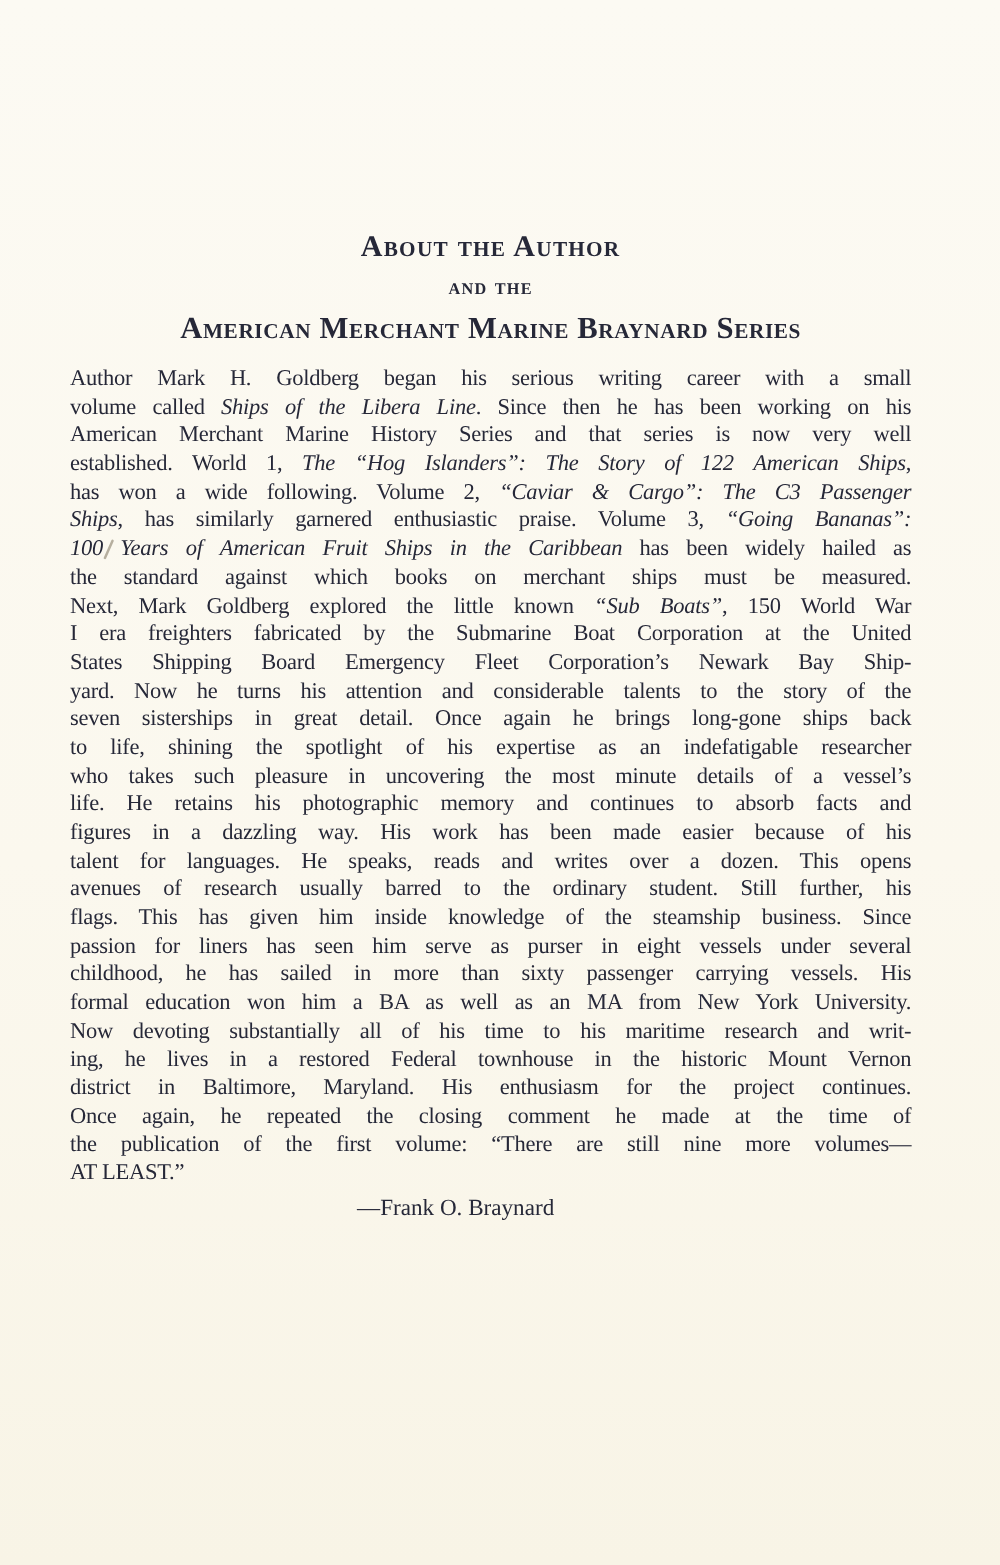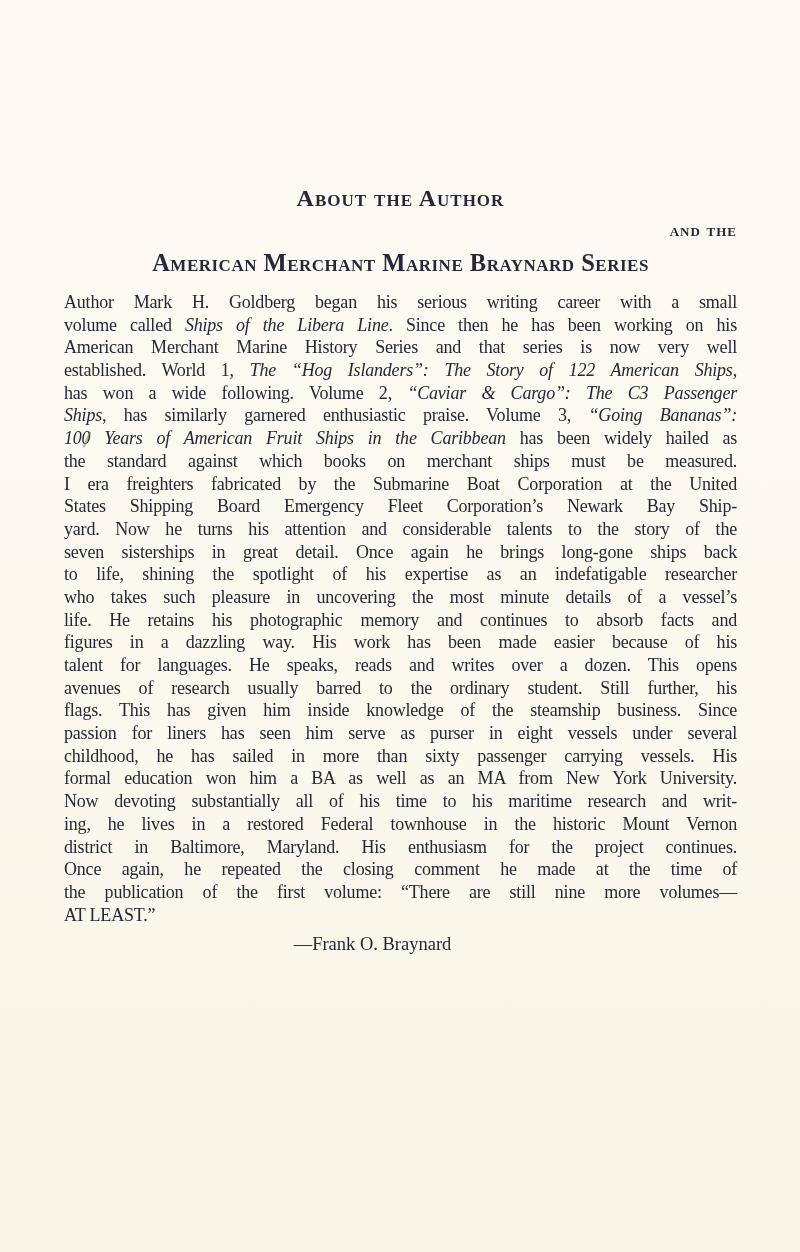--- a/index.html
+++ b/index.html
@@ -10,41 +10,40 @@
     position: relative;
     width: 800px;
     height: 1252px;
     background: linear-gradient(180deg, #fcfaf3 0%, #fbf8ee 55%, #f8f4e6 100%);
     overflow: hidden;
     font-family: "Liberation Serif", "DejaVu Serif", serif;
     color: #262838;
   }
   .content {
     position: absolute;
-    left: 64px;
+    left: 56px;
     top: 184px;
     width: 673px;
   }
   .heading { text-align: center; }
   .h1 {
     font-size: 24px;
     font-weight: 700;
     font-variant: small-caps;
     letter-spacing: 1px;
     line-height: 28px;
     margin-bottom: 7px;
   }
   .h2 {
     font-size: 19px;
     font-weight: 700;
     font-variant: small-caps;
     letter-spacing: 1px;
     line-height: 22px;
     margin-bottom: 7px;
-    text-align: right;
   }
   .h3 {
     font-size: 24.5px;
     font-weight: 700;
     font-variant: small-caps;
     letter-spacing: 0.5px;
     line-height: 29px;
     margin-bottom: 14px;
   }
   .body-text {
@@ -93,20 +92,21 @@
     </header>
     <section class="body-text">
         <div class="text-line"><span>Author Mark H. Goldberg began his serious writing career with a small</span></div>
         <div class="text-line"><span>volume called </span><span class="italic">Ships of the Libera Line</span><span>. Since then he has been working on his</span></div>
         <div class="text-line"><span>American Merchant Marine History Series and that series is now very well</span></div>
         <div class="text-line"><span>established. World 1, </span><span class="italic">The “Hog Islanders”: The Story of 122 American Ships</span><span>,</span></div>
         <div class="text-line"><span>has won a wide following. Volume 2, </span><span class="italic">“Caviar &amp; Cargo”: The C3 Passenger</span></div>
         <div class="text-line"><span class="italic">Ships</span><span>, has similarly garnered enthusiastic praise. Volume 3, </span><span class="italic">“Going Bananas”:</span></div>
         <div class="text-line"><span class="italic">100 Years of American Fruit Ships in the Caribbean</span><span> has been widely hailed as</span></div>
         <div class="text-line"><span>the standard against which books on merchant ships must be measured.</span></div>
+        <div class="text-line"><span>Next, Mark Goldberg explored the little known </span><span class="italic">“Sub Boats”</span><span>, 150 World War</span></div>
         <div class="text-line"><span>I era freighters fabricated by the Submarine Boat Corporation at the United</span></div>
         <div class="text-line"><span>States Shipping Board Emergency Fleet Corporation’s Newark Bay Ship-</span></div>
         <div class="text-line"><span>yard. Now he turns his attention and considerable talents to the story of the</span></div>
         <div class="text-line"><span>seven sisterships in great detail. Once again he brings long-gone ships back</span></div>
         <div class="text-line"><span>to life, shining the spotlight of his expertise as an indefatigable researcher</span></div>
         <div class="text-line"><span>who takes such pleasure in uncovering the most minute details of a vessel’s</span></div>
         <div class="text-line"><span>life. He retains his photographic memory and continues to absorb facts and</span></div>
         <div class="text-line"><span>figures in a dazzling way. His work has been made easier because of his</span></div>
         <div class="text-line"><span>talent for languages. He speaks, reads and writes over a dozen. This opens</span></div>
         <div class="text-line"><span>avenues of research usually barred to the ordinary student. Still further, his</span></div>

